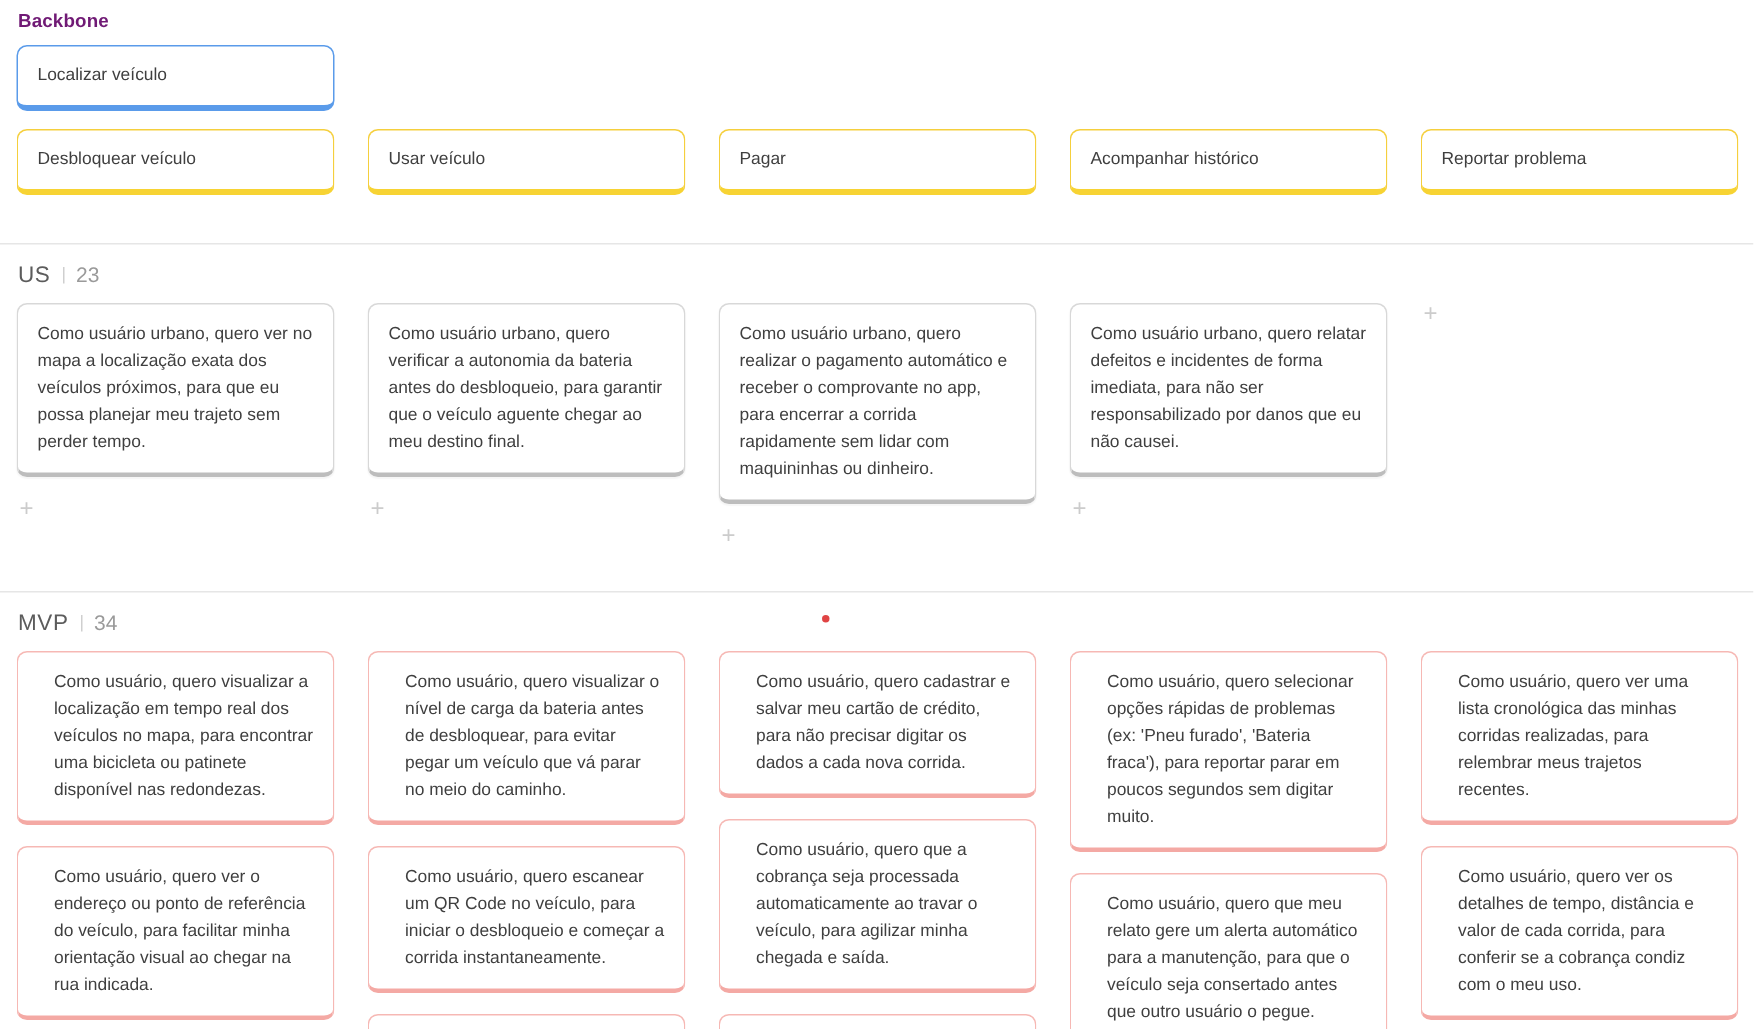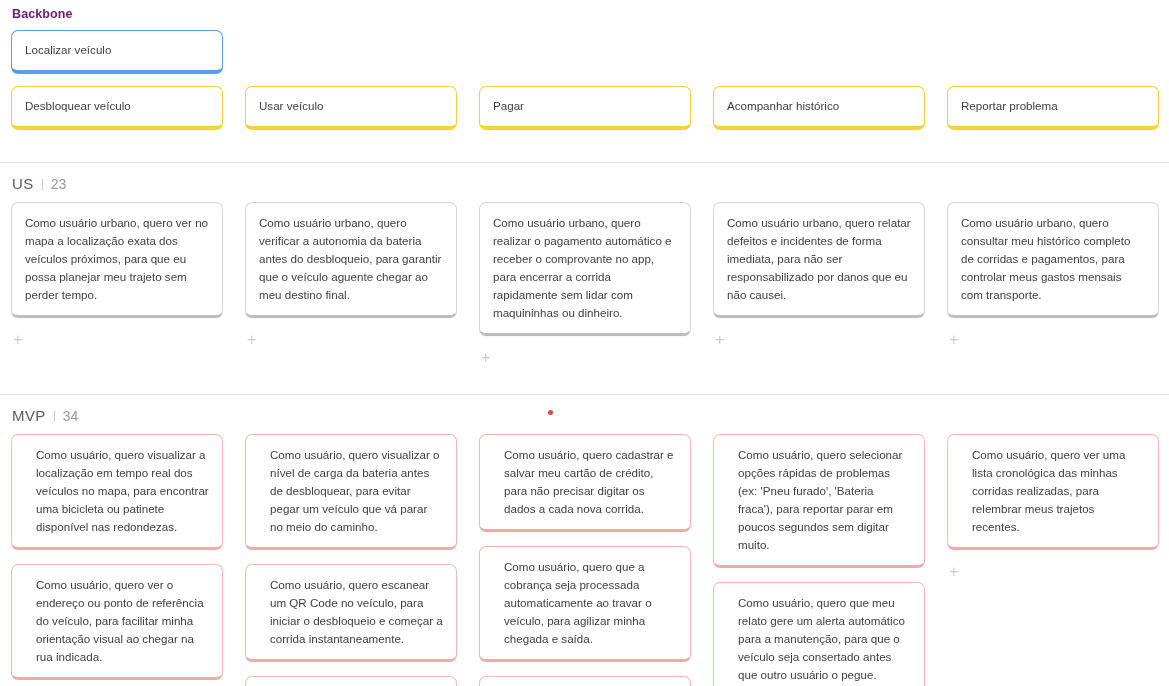--- a/index.html
+++ b/index.html
@@ -248,25 +248,20 @@
           <div class="card card-us">
             <span class="card-text">Como usuário urbano, quero relatar defeitos e incidentes de forma imediata, para não ser responsabilizado por danos que eu não causei.</span>
           </div>
         </div>
         <div class="add-row">
           <span class="add-btn">+</span>
         </div>
       </div>
 
       <div class="col">
-        <div class="card-stack">
-          <div class="card card-us">
-            <span class="card-text">Como usuário urbano, quero consultar meu histórico completo de corridas e pagamentos, para controlar meus gastos mensais com transporte.</span>
-          </div>
-        </div>
         <div class="add-row">
           <span class="add-btn">+</span>
         </div>
       </div>
 
     </div>
     <div style="height:20px"></div>
   </section>
 
   <div class="row-divider"></div>
@@ -334,20 +329,23 @@
         <div class="add-row">
           <span class="add-btn">+</span>
         </div>
       </div>
 
       <div class="col">
         <div class="card-stack">
           <div class="card card-mvp">
             <span class="card-text">Como usuário, quero ver uma lista cronológica das minhas corridas realizadas, para relembrar meus trajetos recentes.</span>
           </div>
+          <div class="card card-mvp" style="margin-top:8px">
+            <span class="card-text">Como usuário, quero ver os detalhes de tempo, distância e valor de cada corrida, para conferir se a cobrança condiz com o meu uso.</span>
+          </div>
         </div>
         <div class="add-row">
           <span class="add-btn">+</span>
         </div>
       </div>
 
     </div>
   </section>
 
 </div>

